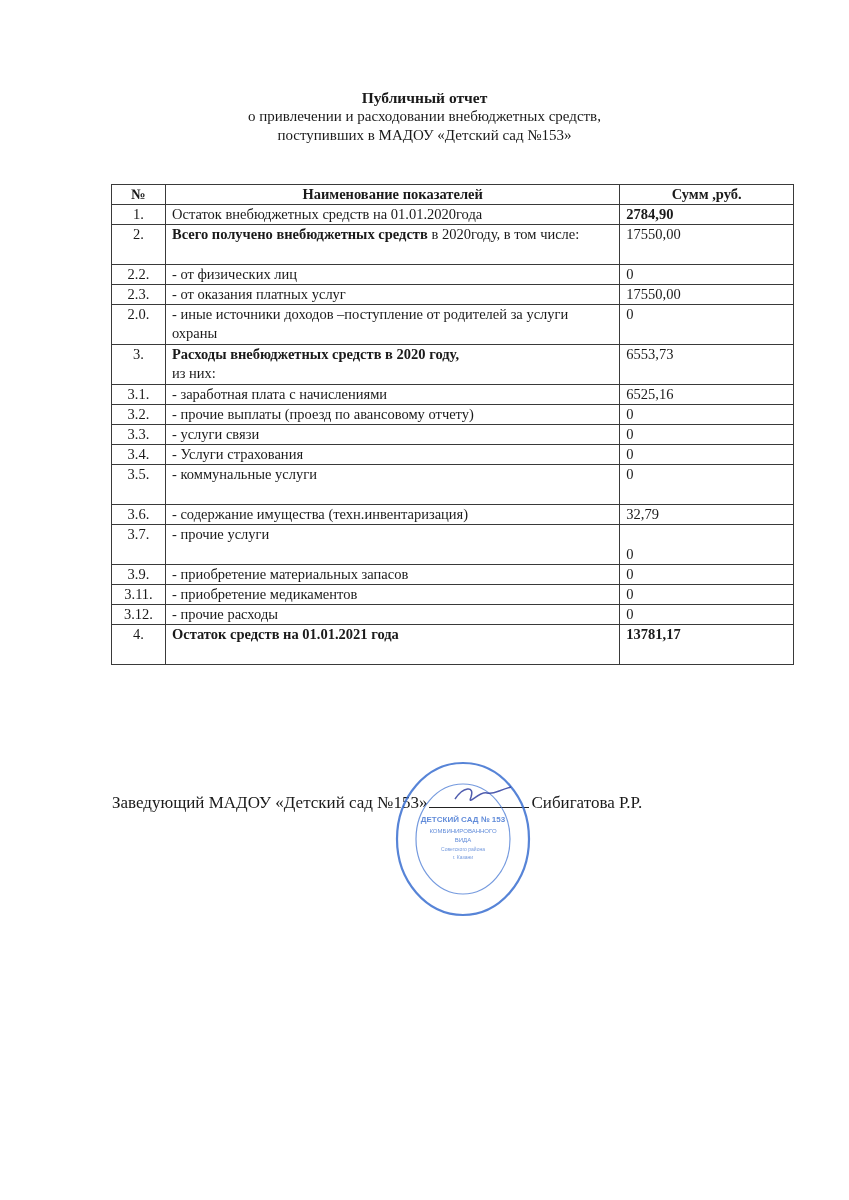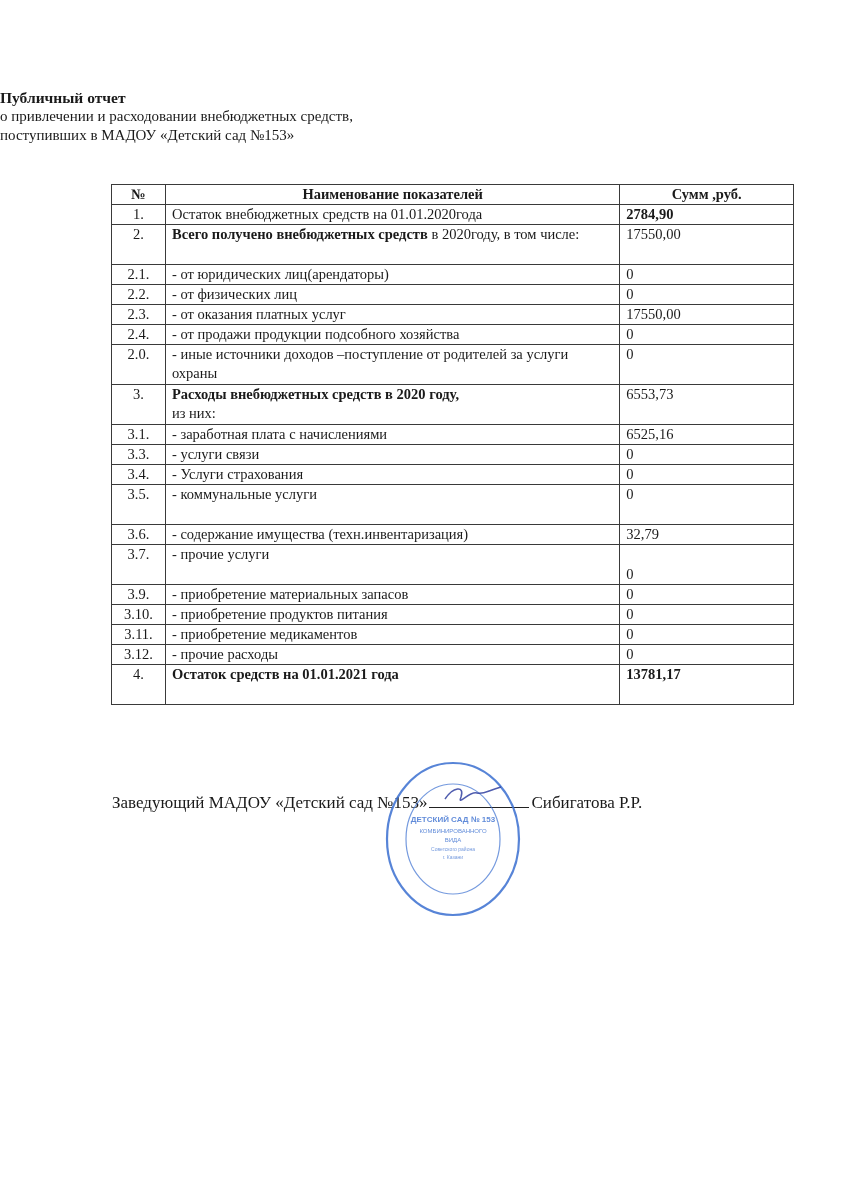--- a/index.html
+++ b/index.html
@@ -3,21 +3,21 @@
 <meta charset="utf-8">
 <style>
   html, body { margin: 0; padding: 0; }
   body {
     width: 849px; height: 1200px; background: #ffffff;
     font-family: "Liberation Serif", serif; color: #1a1a1a;
     position: relative; overflow: hidden;
   }
   .header {
     position: absolute; top: 88px; left: 0; width: 849px;
-    text-align: left; font-size: 15px; line-height: 19px;
+    text-align: center; font-size: 15px; line-height: 19px;
   }
   .header .title { font-weight: bold; font-size: 15.5px; }
   .header .line { display: block; }
   table.report {
     position: absolute; top: 184px; left: 111px;
     width: 683px; border-collapse: collapse; font-size: 14.5px;
   }
   table.report td, table.report th {
     border: 1px solid #3a3a3a; padding: 0 6px; vertical-align: top;
     line-height: 19px; height: 19px;
@@ -33,21 +33,21 @@
   td.sum.bottom { vertical-align: bottom; }
   .signature {
     position: absolute; top: 793px; left: 112px; font-size: 17px;
     white-space: nowrap;
   }
   .sig-line {
     display: inline-block; width: 100px; border-bottom: 1px solid #222;
     height: 14px; vertical-align: baseline; margin: 0 2px;
   }
   .stamp {
-    position: absolute; left: 383px; top: 757px; width: 140px; height: 160px; text-align: right;
+    position: absolute; left: 393px; top: 757px; width: 140px; height: 160px; text-align: right;
   }
 </style>
 </head>
 <body>
 
 <div class="header">
   <span class="line title">Публичный отчет</span>
   <span class="line">о привлечении и расходовании внебюджетных средств,</span>
   <span class="line">поступивших в МАДОУ «Детский сад №153»</span>
 </div>
@@ -68,53 +68,48 @@
     <td class="num">1.</td>
     <td>Остаток внебюджетных средств на 01.01.2020года</td>
     <td class="sum bold">2784,90</td>
   </tr>
   <tr class="h2">
     <td class="num">2.</td>
     <td><span class="bold">Всего получено внебюджетных средств</span><span> в 2020году, в том числе:</span></td>
     <td class="sum">17550,00</td>
   </tr>
   <tr>
-    <td class="num">2.1.</td>
-    <td>- от юридических лиц(арендаторы)</td>
-    <td class="sum">0</td>
-  </tr>
-  <tr>
     <td class="num">2.2.</td>
     <td>- от физических лиц</td>
     <td class="sum">0</td>
   </tr>
   <tr>
     <td class="num">2.3.</td>
     <td>- от оказания платных услуг</td>
     <td class="sum">17550,00</td>
-  </tr>
-  <tr>
-    <td class="num">2.4.</td>
-    <td>- от продажи продукции подсобного хозяйства</td>
-    <td class="sum">0</td>
   </tr>
   <tr class="h2">
     <td class="num">2.0.</td>
     <td>- иные источники доходов –поступление от родителей за услуги охраны</td>
     <td class="sum">0</td>
   </tr>
   <tr class="h2">
     <td class="num">3.</td>
     <td><span class="bold">Расходы внебюджетных средств в 2020 году,</span><br><span>из них:</span></td>
     <td class="sum">6553,73</td>
   </tr>
   <tr>
     <td class="num">3.1.</td>
     <td>- заработная плата с начислениями</td>
     <td class="sum">6525,16</td>
+  </tr>
+  <tr>
+    <td class="num">3.2.</td>
+    <td>- прочие выплаты (проезд по авансовому отчету)</td>
+    <td class="sum">0</td>
   </tr>
   <tr>
     <td class="num">3.3.</td>
     <td>- услуги связи</td>
     <td class="sum">0</td>
   </tr>
   <tr>
     <td class="num">3.4.</td>
     <td>- Услуги страхования</td>
     <td class="sum">0</td>
@@ -130,25 +125,20 @@
     <td class="sum">32,79</td>
   </tr>
   <tr class="h2">
     <td class="num">3.7.</td>
     <td>- прочие услуги</td>
     <td class="sum bottom">0</td>
   </tr>
   <tr>
     <td class="num">3.9.</td>
     <td>- приобретение материальных запасов</td>
-    <td class="sum">0</td>
-  </tr>
-  <tr>
-    <td class="num">3.10.</td>
-    <td>- приобретение продуктов питания</td>
     <td class="sum">0</td>
   </tr>
   <tr>
     <td class="num">3.11.</td>
     <td>- приобретение медикаментов</td>
     <td class="sum">0</td>
   </tr>
   <tr>
     <td class="num">3.12.</td>
     <td>- прочие расходы</td>

